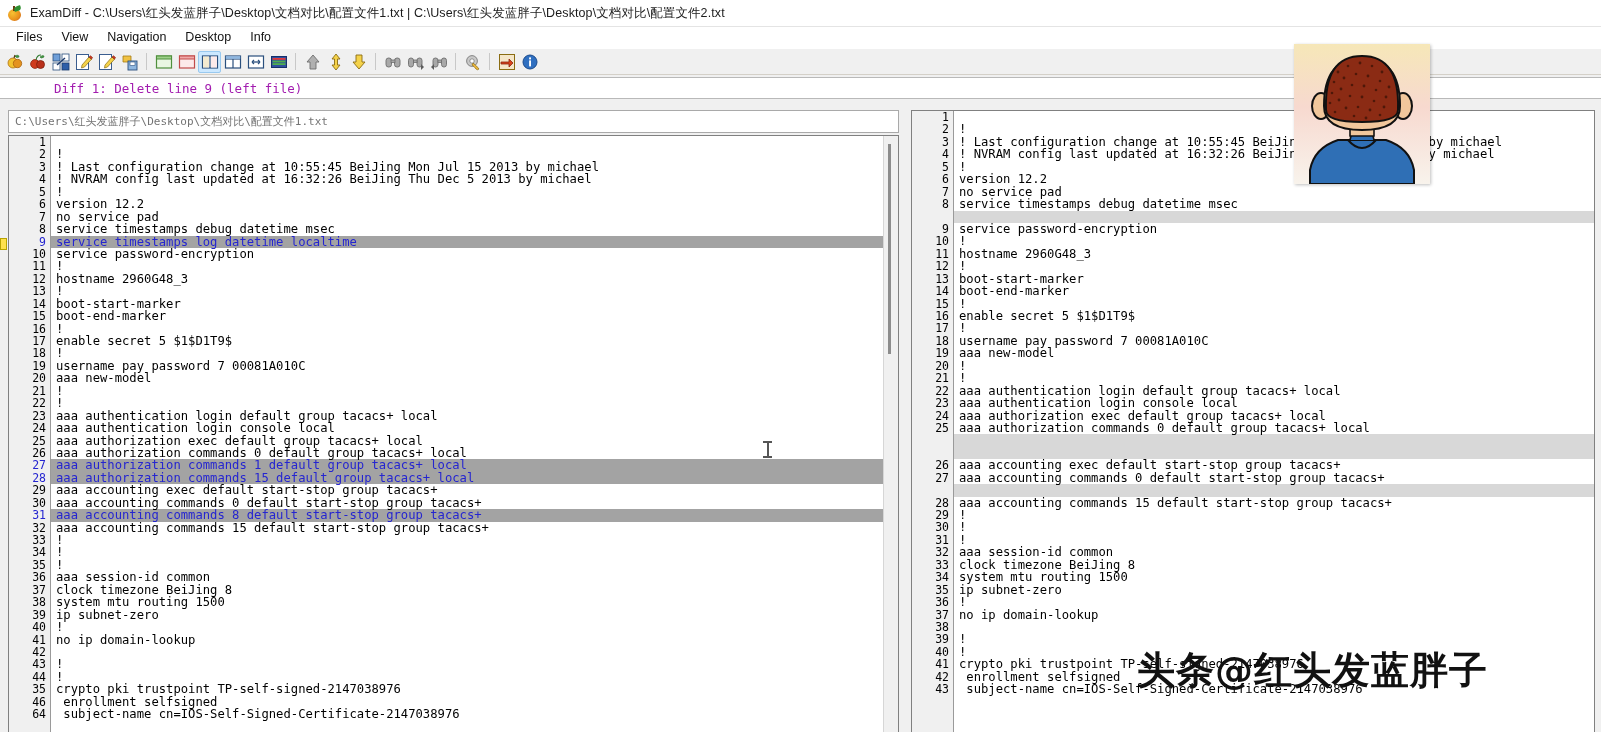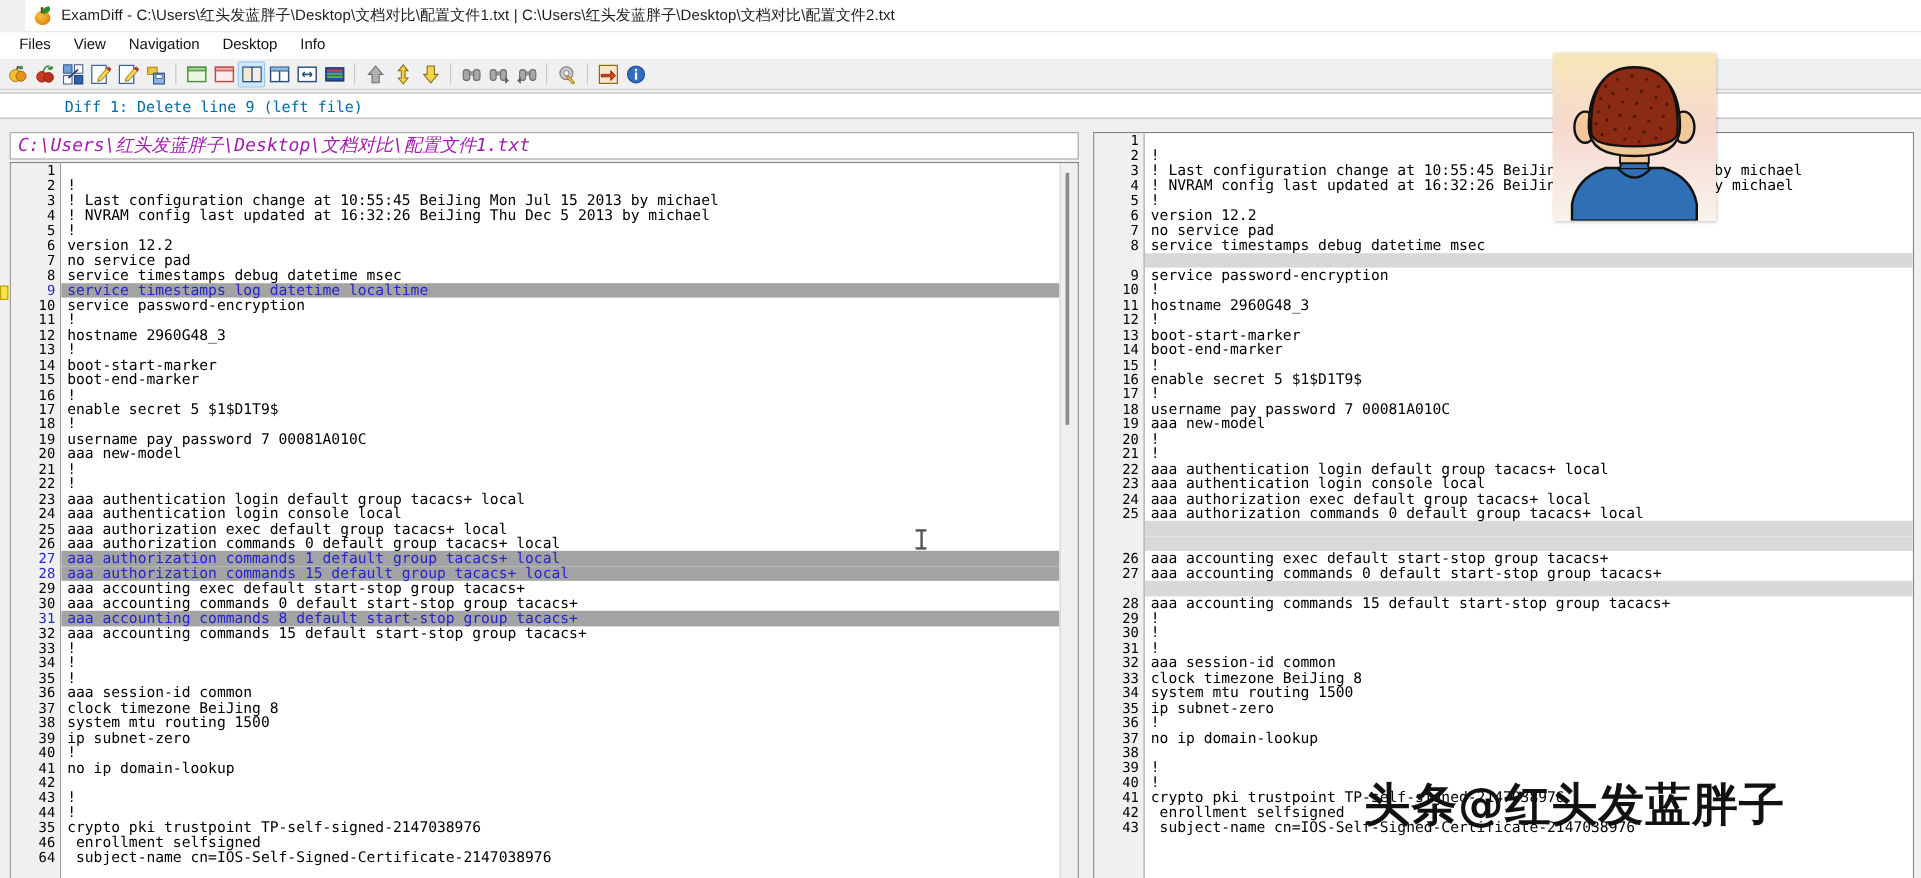--- a/index.html
+++ b/index.html
@@ -19,21 +19,20 @@
   }
 
   
   .titlebar {
     height: 27px;
     background: #ffffff;
     display: flex;
     align-items: center;
     padding-left: 6px;
     border-bottom: 1px solid #e4e4e4;
-    margin-left: 21px;
   }
   .app-icon {
     width: 17px; height: 17px;
     position: relative;
     margin-right: 7px;
     flex: none;
   }
   .app-icon .apple {
     position: absolute; left: 2px; top: 4px;
     width: 13px; height: 12px;
@@ -112,21 +111,21 @@
     background: #ffffff;
     border: 1px solid #b9b9b9;
     border-left: 0; border-right: 0;
     display: flex; align-items: center;
     padding-left: 10px;
     margin: 2px 0 0 0;
   }
   .diffbar-inner {
     font-family: "DejaVu Sans Mono", monospace;
     font-size: 12.5px;
-    color: #0369a1;
+    color: #a21caf;
     white-space: nowrap;
     padding-left: 44px;
   }
 
   
   .panes {
     position: absolute;
     left: 0; top: 108px;
     width: 1601px; height: 624px;
     display: flex;
@@ -147,25 +146,24 @@
     margin: 2px 4px 0 8px;
     background: #ffffff;
     border: 1px solid #a9a9a9;
     display: flex; align-items: center;
     padding-left: 6px;
     flex: none;
   }
   .pane.right .pane-header { margin-left: 8px; margin-right: 6px; }
   .pane-path {
     font-family: "DejaVu Sans Mono", monospace;
-    font-size: 15px;
-    color: #a21caf;
+    font-size: 11px;
+    color: #737373;
     white-space: nowrap;
     overflow: hidden;
-    font-style: italic;
   }
 
   .pane-body {
     flex: 1 1 auto;
     position: relative;
     display: flex;
     margin: 2px 4px 0 8px;
     border: 1px solid #808080;
     border-bottom: 0;
     background: #ffffff;

